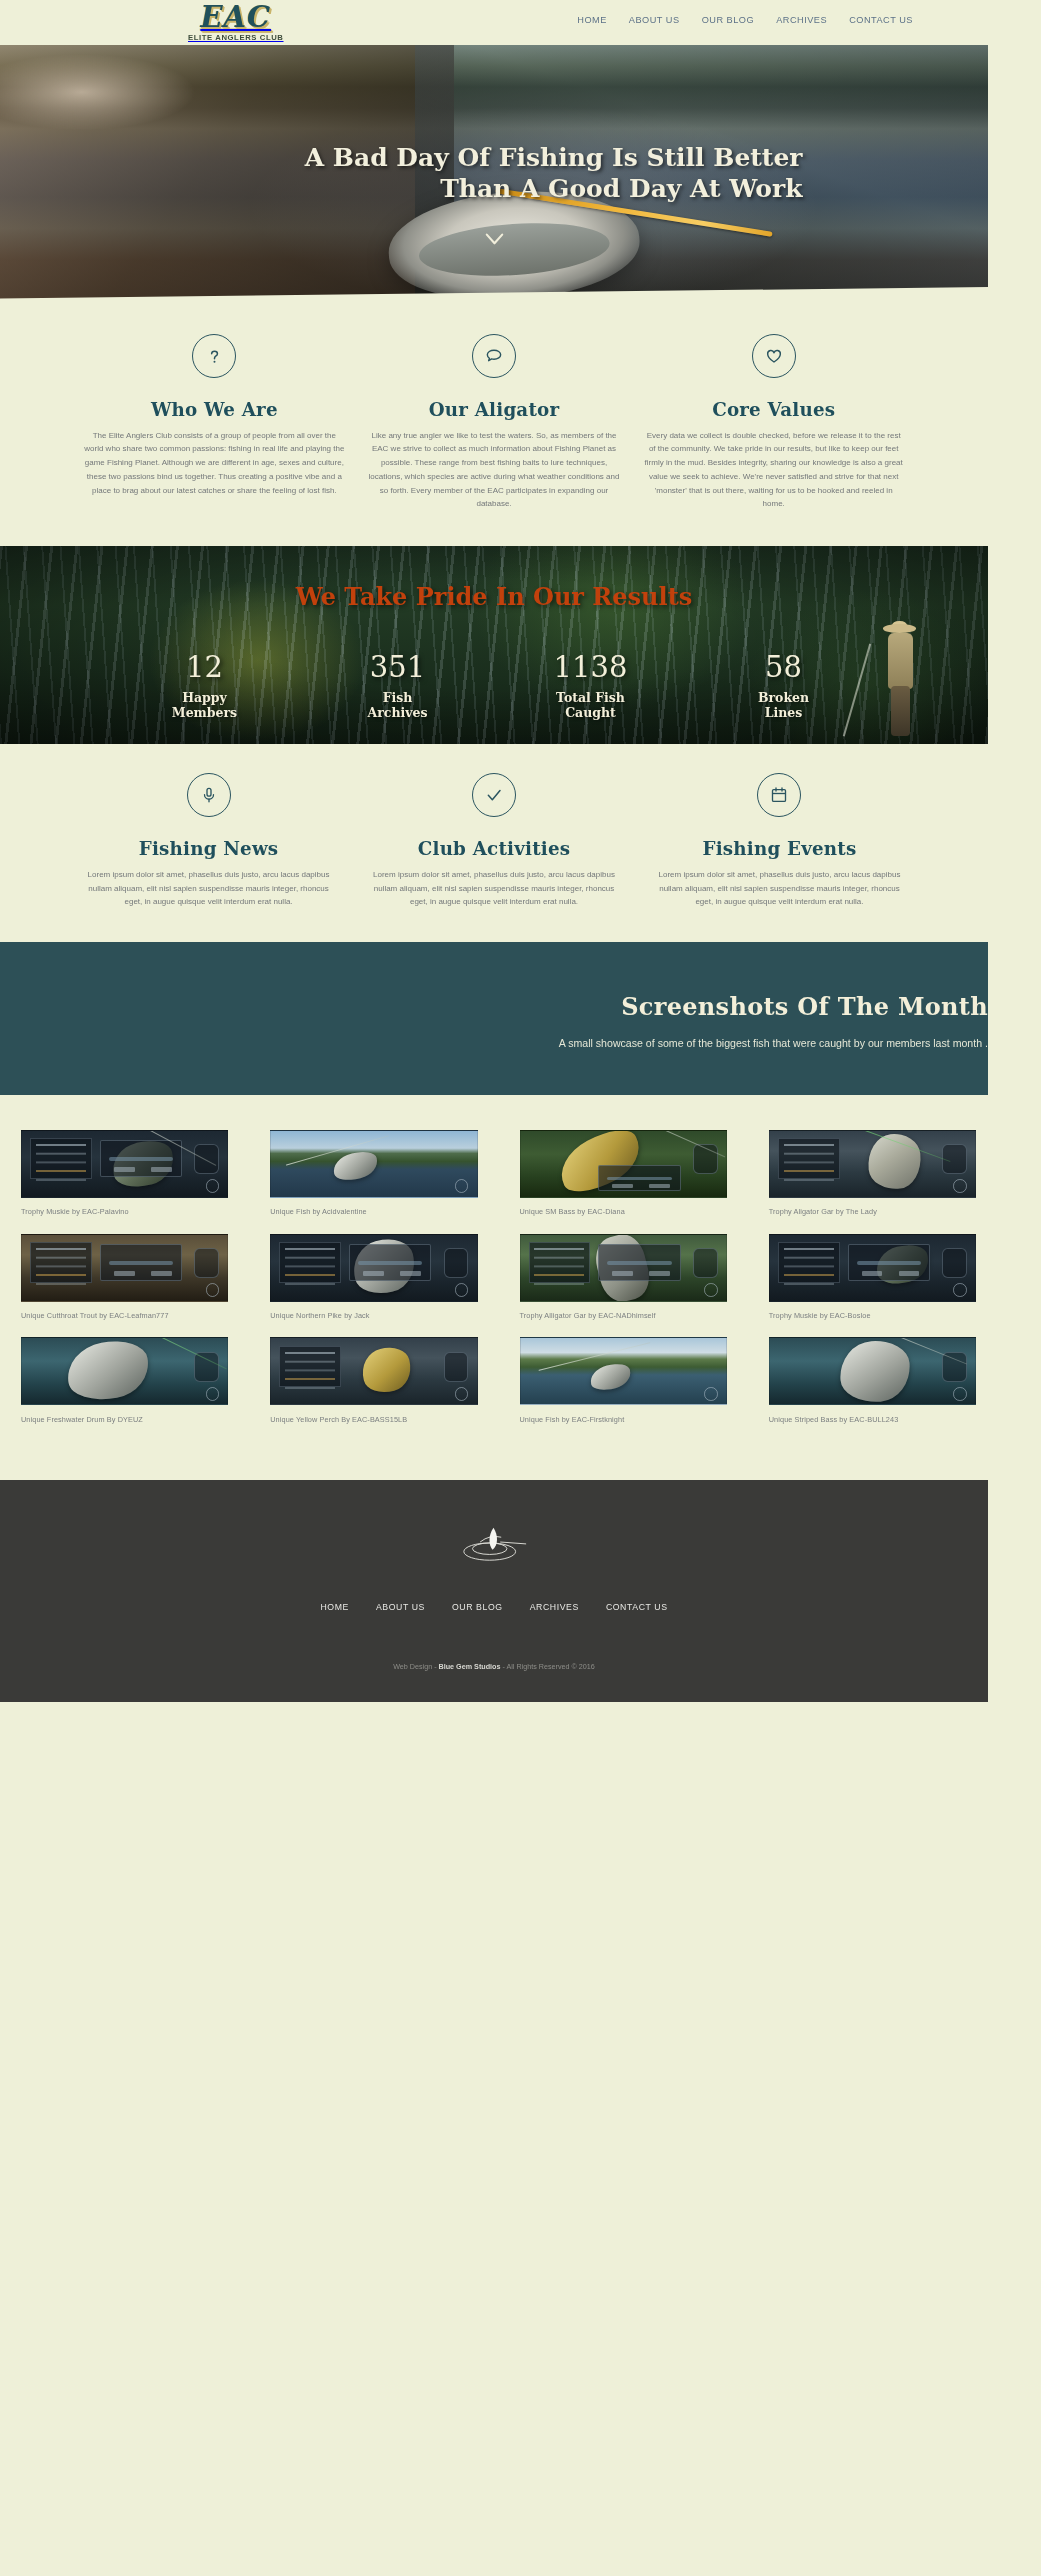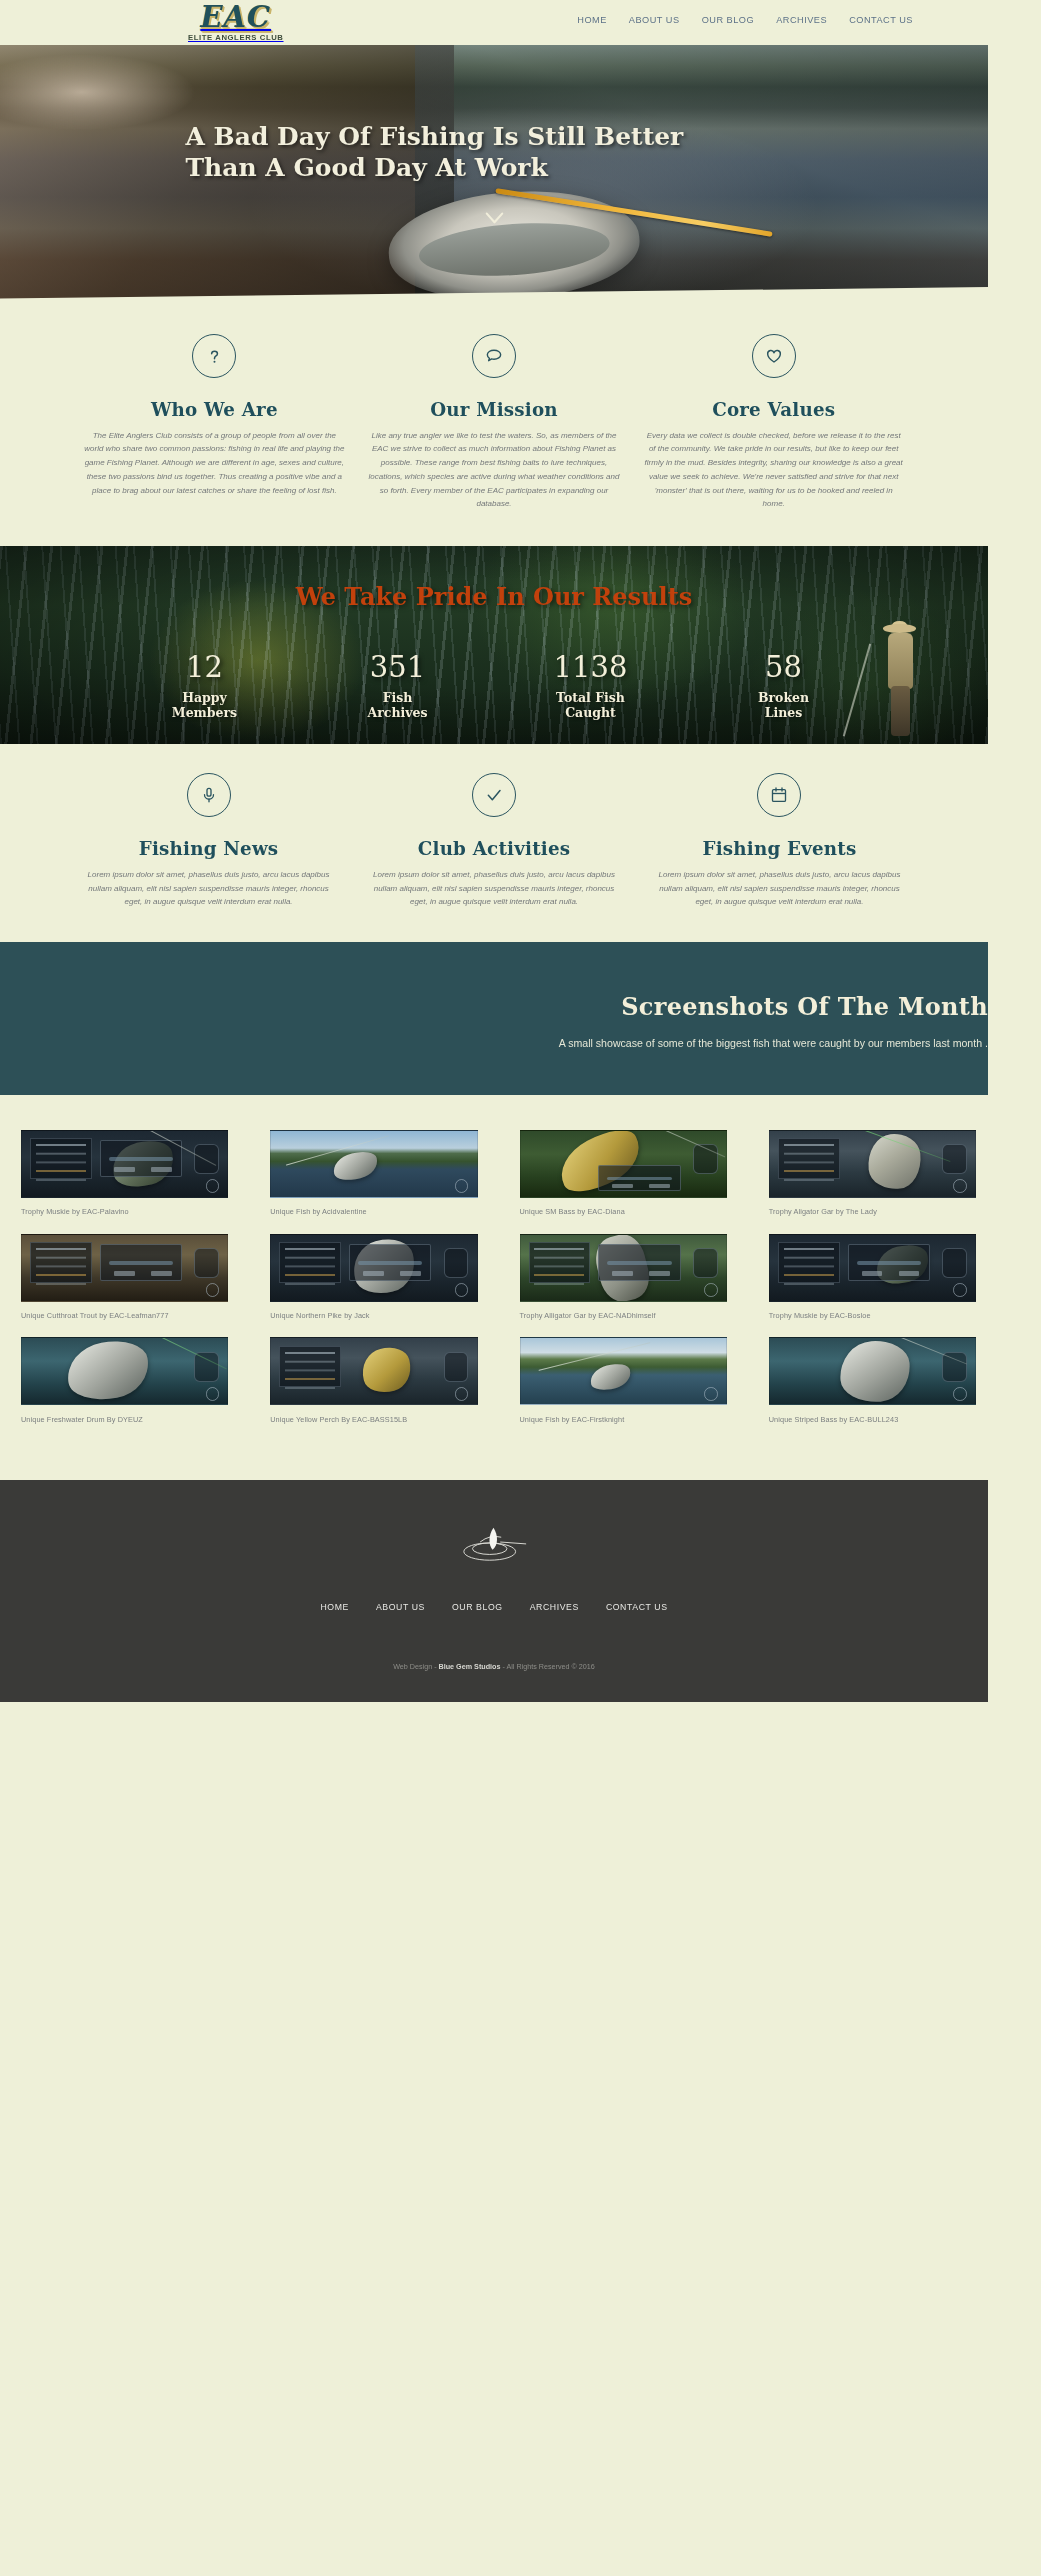--- a/index.html
+++ b/index.html
@@ -127,22 +127,22 @@
     width: 280px;
     height: 4.8px;
     transform: rotate(9deg);
     background: linear-gradient(to right, #c98a14, #f0b437 40%, #f7cd63 75%, #e2a52a);
     border-radius: 2.9px;
     box-shadow: 0 1px 2.9px rgba(0,0,0,0.5);
   }
   .hero-content {
     position: relative;
     z-index: 5;
-    text-align: left;
-    padding-top: 77px;
+    text-align: right;
+    padding-top: 98px;
   }
   .hero-title {
     font-family: "DejaVu Serif", serif;
     font-weight: bold;
     font-size: 25px;
     line-height: 1.23;
     color: #f2efdc;
     text-shadow: 1.9px 1.9px 3.9px rgba(0,0,0,0.55);
     max-width: 617px;
     margin: 0 auto;
@@ -202,21 +202,20 @@
     font-weight: bold;
     font-size: 18.3px;
     color: #1f4f5c;
     margin-bottom: 8.7px;
     letter-spacing: 0.2px;
   }
   .feature-body {
     font-size: 8px;
     line-height: 1.72;
     color: #74787a;
-    font-style: italic;
   }
 
   
   .results {
     position: relative;
     height: 198px;
     overflow: hidden;
   }
   .results-bg {
     position: absolute;
@@ -540,21 +539,21 @@
         <h3 class="feature-title">Who We Are</h3>
         <p class="feature-body">The Elite Anglers Club consists of a group of people from all over the world who share two common passions: fishing in real life and playing the game Fishing Planet. Although we are different in age, sexes and culture, these two passions bind us together. Thus creating a positive vibe and a place to brag about our latest catches or share the feeling of lost fish.</p>
       </div>
 
       <div class="feature-col">
         <div class="icon-circle">
           <svg viewBox="0 0 24 24" width="20" height="20" aria-hidden="true">
             <path d="M4 10.4c0-3 3.6-5.4 8-5.4s8 2.4 8 5.4-3.6 5.4-8 5.4c-1 0-1.9-.1-2.8-.3L5.6 17.6l.9-2.9C5 13.7 4 12.2 4 10.4z" fill="none" stroke="#2b5560" stroke-width="1.7" stroke-linejoin="round"></path>
           </svg>
         </div>
-        <h3 class="feature-title">Our Mission</h3>
+        <h3 class="feature-title">Our Aligator</h3>
         <p class="feature-body">Like any true angler we like to test the waters. So, as members of the EAC we strive to collect as much information about Fishing Planet as possible. These range from best fishing baits to lure techniques, locations, which species are active during what weather conditions and so forth. Every member of the EAC participates in expanding our database.</p>
       </div>
 
       <div class="feature-col">
         <div class="icon-circle">
           <svg viewBox="0 0 24 24" width="20" height="20" aria-hidden="true">
             <path d="M12 19.2S4.4 14.4 4.4 9.6A3.9 3.9 0 0 1 12 8.1a3.9 3.9 0 0 1 7.6 1.5c0 4.8-7.6 9.6-7.6 9.6z" fill="none" stroke="#2b5560" stroke-width="1.7" stroke-linejoin="round"></path>
           </svg>
         </div>
         <h3 class="feature-title">Core Values</h3>

